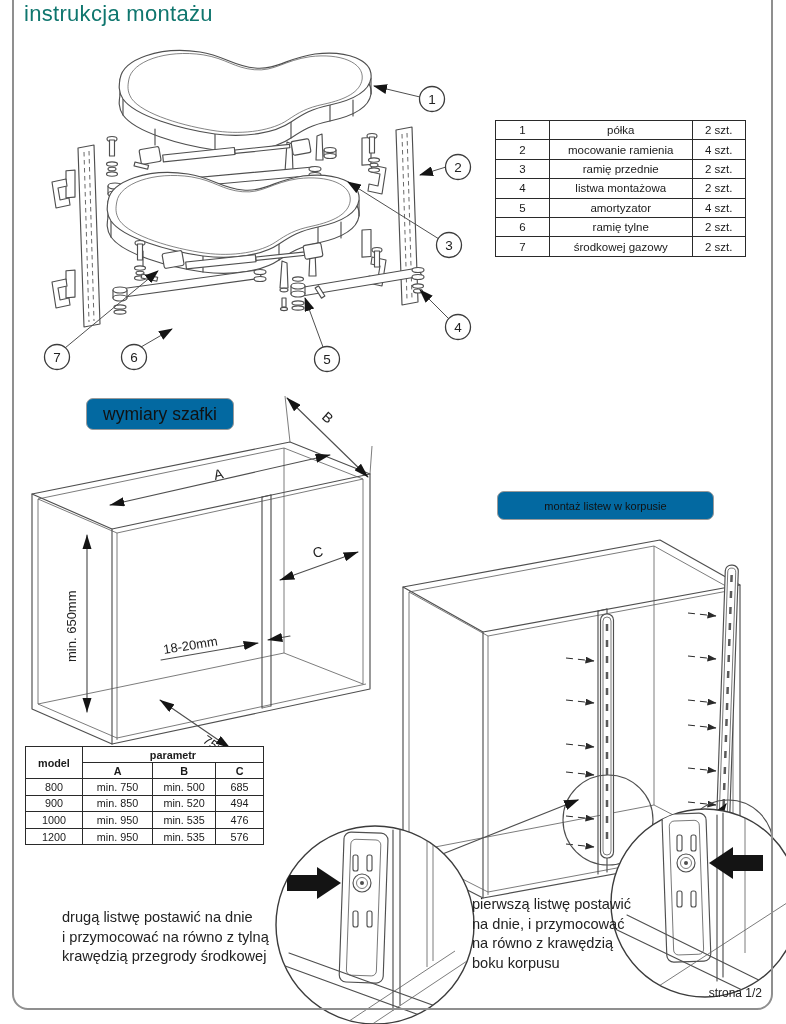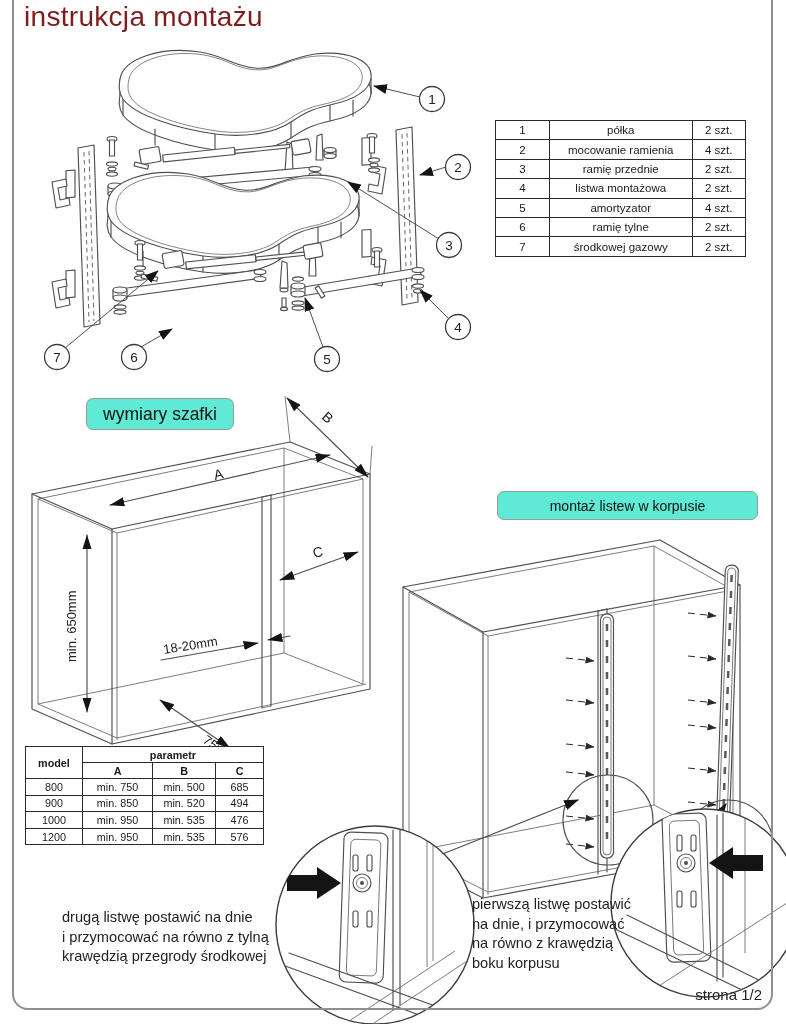--- a/index.html
+++ b/index.html
@@ -7,46 +7,46 @@
     width:786px; height:1024px; position:relative; overflow:hidden;
     background:#ffffff; color:#1a1a1a;
     font-family:"Liberation Sans", sans-serif;
   }
   .abs { position:absolute; }
   .page-frame {
     position:absolute; left:12px; top:-26px; width:761px; height:1036px;
     border:2px solid #8f8f8f; border-radius:16px; pointer-events:none;
     box-sizing:border-box;
   }
-  .doc-title { left:24px; top:1px; font-size:28px; letter-spacing:.3px; color:#7f1d1d; }
+  .doc-title { left:24px; top:1px; font-size:22px; letter-spacing:.3px; color:#0f766e; }
   .section-label {
-    border:1.6px solid #9a9a9a; border-radius:7px; background:#5eead4;
+    border:1.6px solid #9a9a9a; border-radius:7px; background:#0369a1;
     display:flex; align-items:center; justify-content:center;
     color:#111; box-sizing:border-box;
   }
   .lbl-dims { left:86px; top:398px; width:148px; height:32px; font-size:17.5px; }
-  .lbl-strips { left:497px; top:491px; width:261px; height:29px; font-size:14px; }
+  .lbl-strips { left:497px; top:491px; width:217px; height:29px; font-size:11px; }
 
   table { border-collapse:collapse; background:#fff; }
   table td, table th { border:1px solid #2a2a2a; text-align:center; vertical-align:middle; padding:0 3px; }
   .parts-table { left:495px; top:120px; width:251px; font-size:11.5px; border:1.6px solid #2a2a2a; }
   .parts-table td { height:18.4px; }
   .parts-table .c-no { width:52px; }
   .parts-table .c-name { width:145px; }
   .parts-table .c-qty { width:50px;margin-top:46px; }
 
   .dims-table { left:25px; top:746px; width:239px; font-size:10.8px; border:1.6px solid #2a2a2a; }
   .dims-table th { font-weight:bold; height:15px; }
   .dims-table td { height:15.6px; }
   .dt-model { width:54px; } .dt-a { width:73px; } .dt-b { width:64px; } .dt-c { width:46px; }
 
   .note { font-size:14.6px; line-height:19.5px; color:#222; white-space:pre-line; }
   .note-left { left:62px; top:908px; }
   .note-right { left:472px; top:895px; }
-  .page-num { left:640px; top:986px; width:122px; text-align:right; font-size:15px; color:#222; }
+  .page-num { left:640px; top:986px; width:122px; text-align:right; font-size:12px; color:#222; }
 
   svg { position:absolute; overflow:visible; }
   .ln  { fill:none; stroke:#4f4f4f; stroke-width:1.15; stroke-linejoin:round; stroke-linecap:round; }
   .lnw { fill:#ffffff; stroke:#4f4f4f; stroke-width:1.15; stroke-linejoin:round; }
   .lnt { fill:none; stroke:#5a5a5a; stroke-width:.8; }
   .dash { fill:none; stroke:#6a6a6a; stroke-width:1; stroke-dasharray:4.5 3.5; }
   .blk { fill:#141414; stroke:none; }
   .callout-c { fill:#fff; stroke:#3c3c3c; stroke-width:1.3; }
   .callout-t { font:13.5px "Liberation Sans", sans-serif; fill:#222; text-anchor:middle; }
   .dlab { font:14px "Liberation Sans", sans-serif; fill:#222; }

